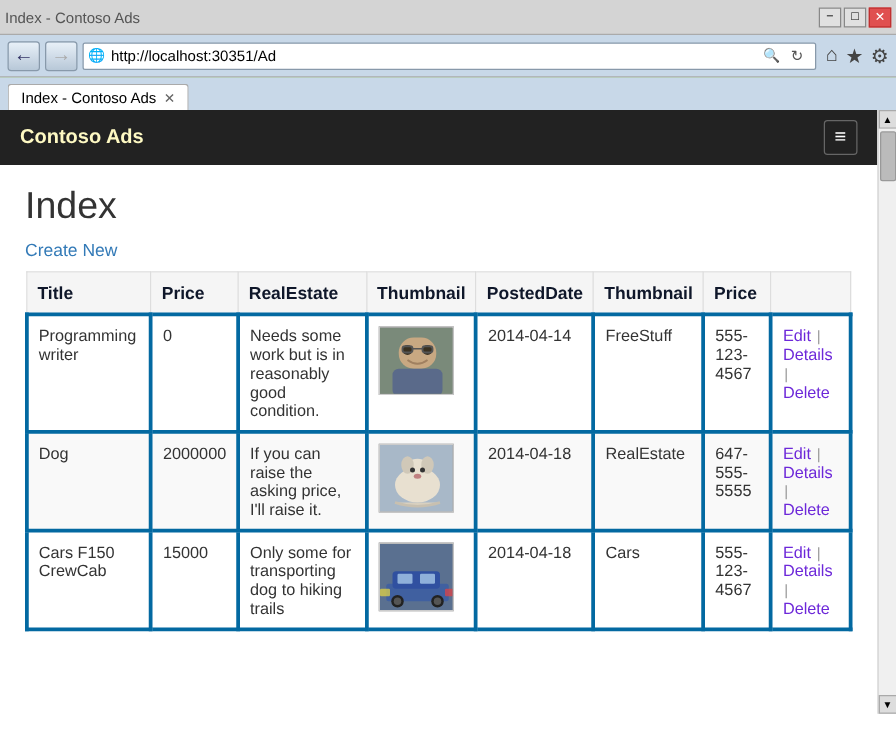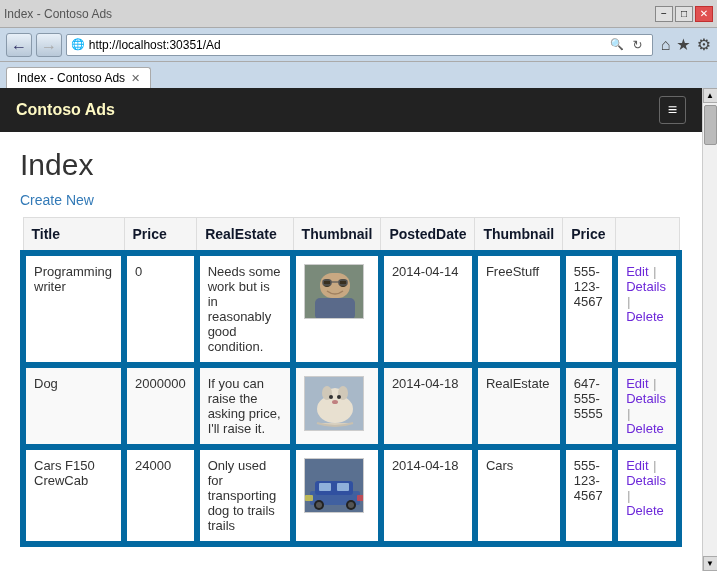--- a/index.html
+++ b/index.html
@@ -40,21 +40,21 @@
     .navbar { background: #222; color: white; height: 44px; display: flex; align-items: center; justify-content: space-between; padding: 0 16px; }
     .navbar-brand { font-size: 16px; font-weight: bold; color: #fef9c3; }
     .navbar-toggle { background: none; border: 1px solid #666; color: white; padding: 4px 8px; cursor: pointer; font-size: 16px; border-radius: 3px; }
 
     .main-content { padding: 16px 20px; overflow-y: auto; height: calc(483px - 44px); }
     .page-title { font-size: 30px; font-weight: normal; color: #333; margin-bottom: 10px; }
     .create-new-link { color: #337ab7; text-decoration: none; font-size: 14px; display: inline-block; margin-bottom: 9px; cursor: pointer; }
 
     table { width: 100%; border-collapse: collapse; border: 1px solid #ddd; }
     thead th { background: #f5f5f5; border: 1px solid #ddd; padding: 8px 8px; text-align: left; font-weight: bold; font-size: 14px; color: #0f172a; }
-    tbody td { border: 6px solid #0369a1; padding: 8px 8px; vertical-align: top; font-size: 13px; color: #333; }
+    tbody td { border: 3px solid #0369a1; padding: 8px 8px; vertical-align: top; font-size: 13px; color: #333; }
     tbody tr:nth-child(even) { background: #f9f9f9; }
 
     .action-link { color: #6d28d9; text-decoration: none; cursor: pointer; font-size: 13px; }
     .action-sep { color: #999; font-size: 12px; margin: 0 1px; }
 
     .thumbnail-cell { width: 70px; }
 
     
     .img-placeholder { width: 60px; height: 55px; background: #888; display: inline-block; overflow: hidden; position: relative; border: 1px solid #ccc; }
   </style>
@@ -183,22 +183,22 @@
               <a class="action-link" href="#">Edit</a>
               <span class="action-sep"> | </span>
               <a class="action-link" href="#">Details</a>
               <span class="action-sep"> | </span>
               <a class="action-link" href="#">Delete</a>
             </td>
           </tr>
 
           <tr>
             <td>Cars F150 CrewCab</td>
-            <td>24000</td>
-            <td>Only used for transporting dog to trails trails</td>
+            <td>15000</td>
+            <td>Only some for transporting dog to hiking trails</td>
             <td class="thumbnail-cell">
               <div class="img-placeholder">
                 <svg width="60" height="55" viewBox="0 0 60 55" xmlns="http://www.w3.org/2000/svg">
                   <rect width="60" height="55" fill="#5a7090"></rect>
                   <rect x="5" y="32" width="50" height="14" rx="2" fill="#4060a0"></rect>
                   <rect x="10" y="22" width="38" height="14" rx="3" fill="#3050a0"></rect>
                   <rect x="14" y="24" width="12" height="8" rx="1" fill="#a8c8e8" opacity="0.8"></rect>
                   <rect x="32" y="24" width="12" height="8" rx="1" fill="#a8c8e8" opacity="0.8"></rect>
                   <circle cx="14" cy="46" r="5" fill="#222"></circle>
                   <circle cx="14" cy="46" r="3" fill="#555"></circle>

